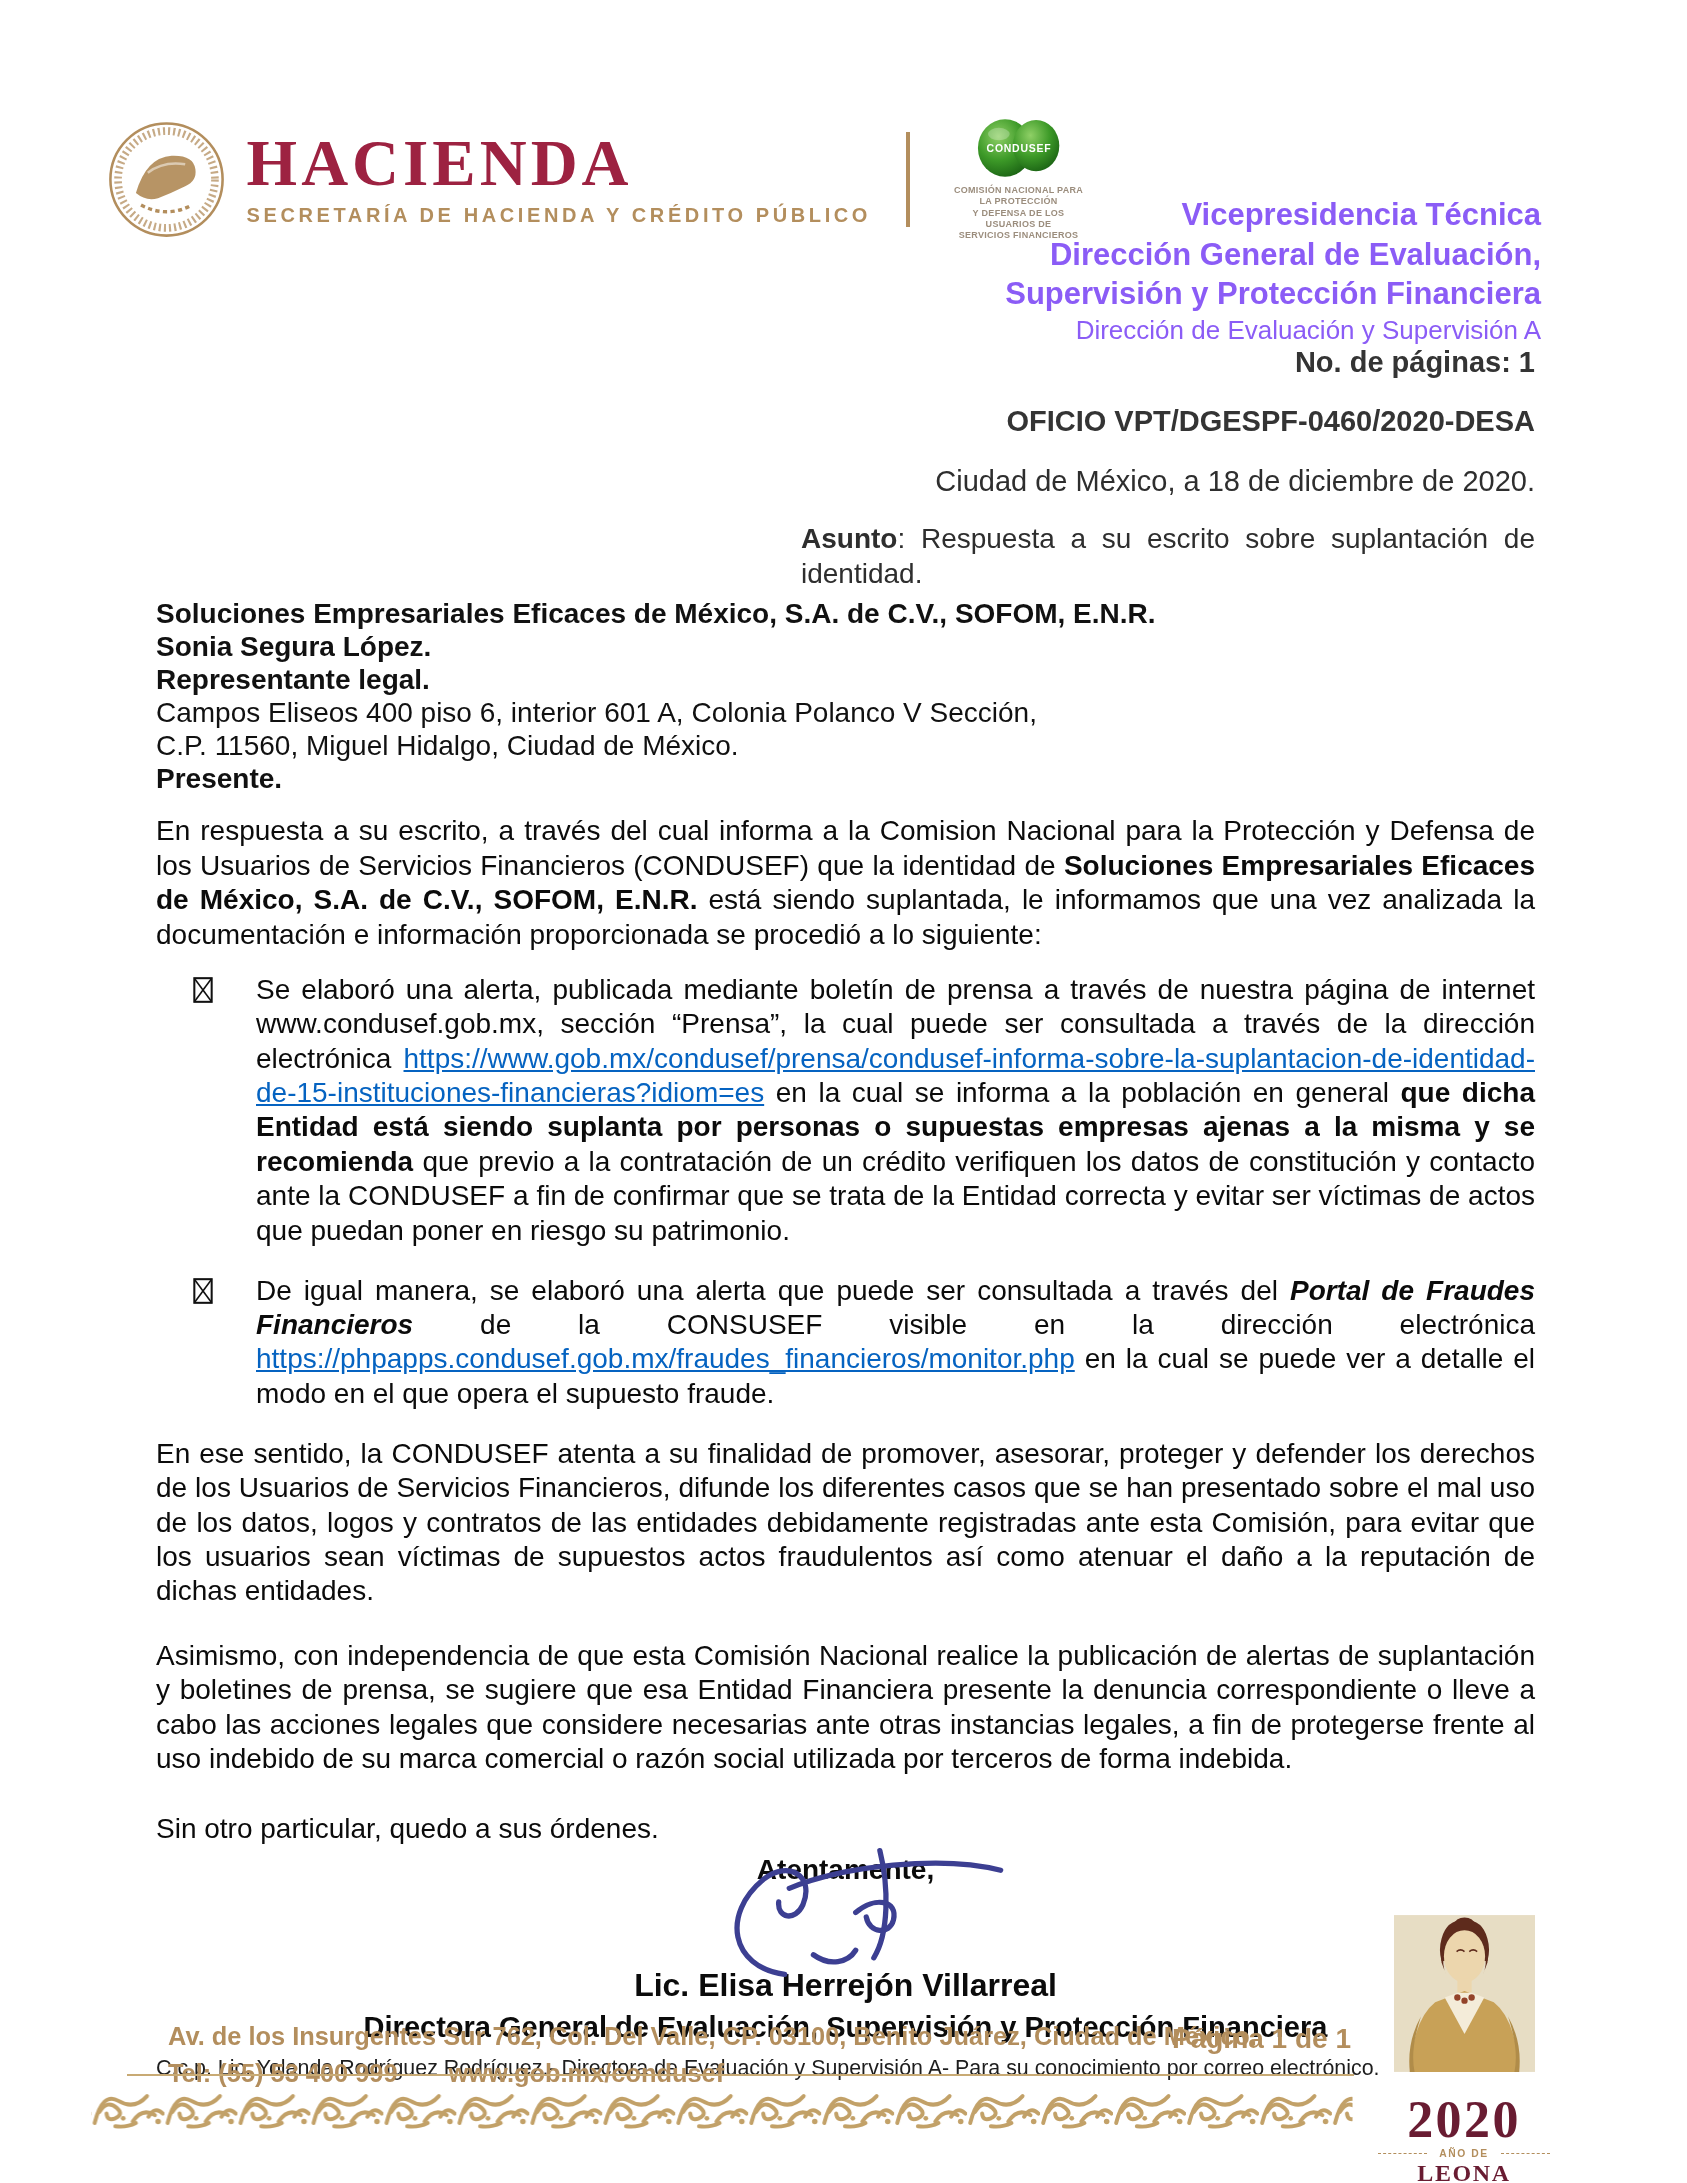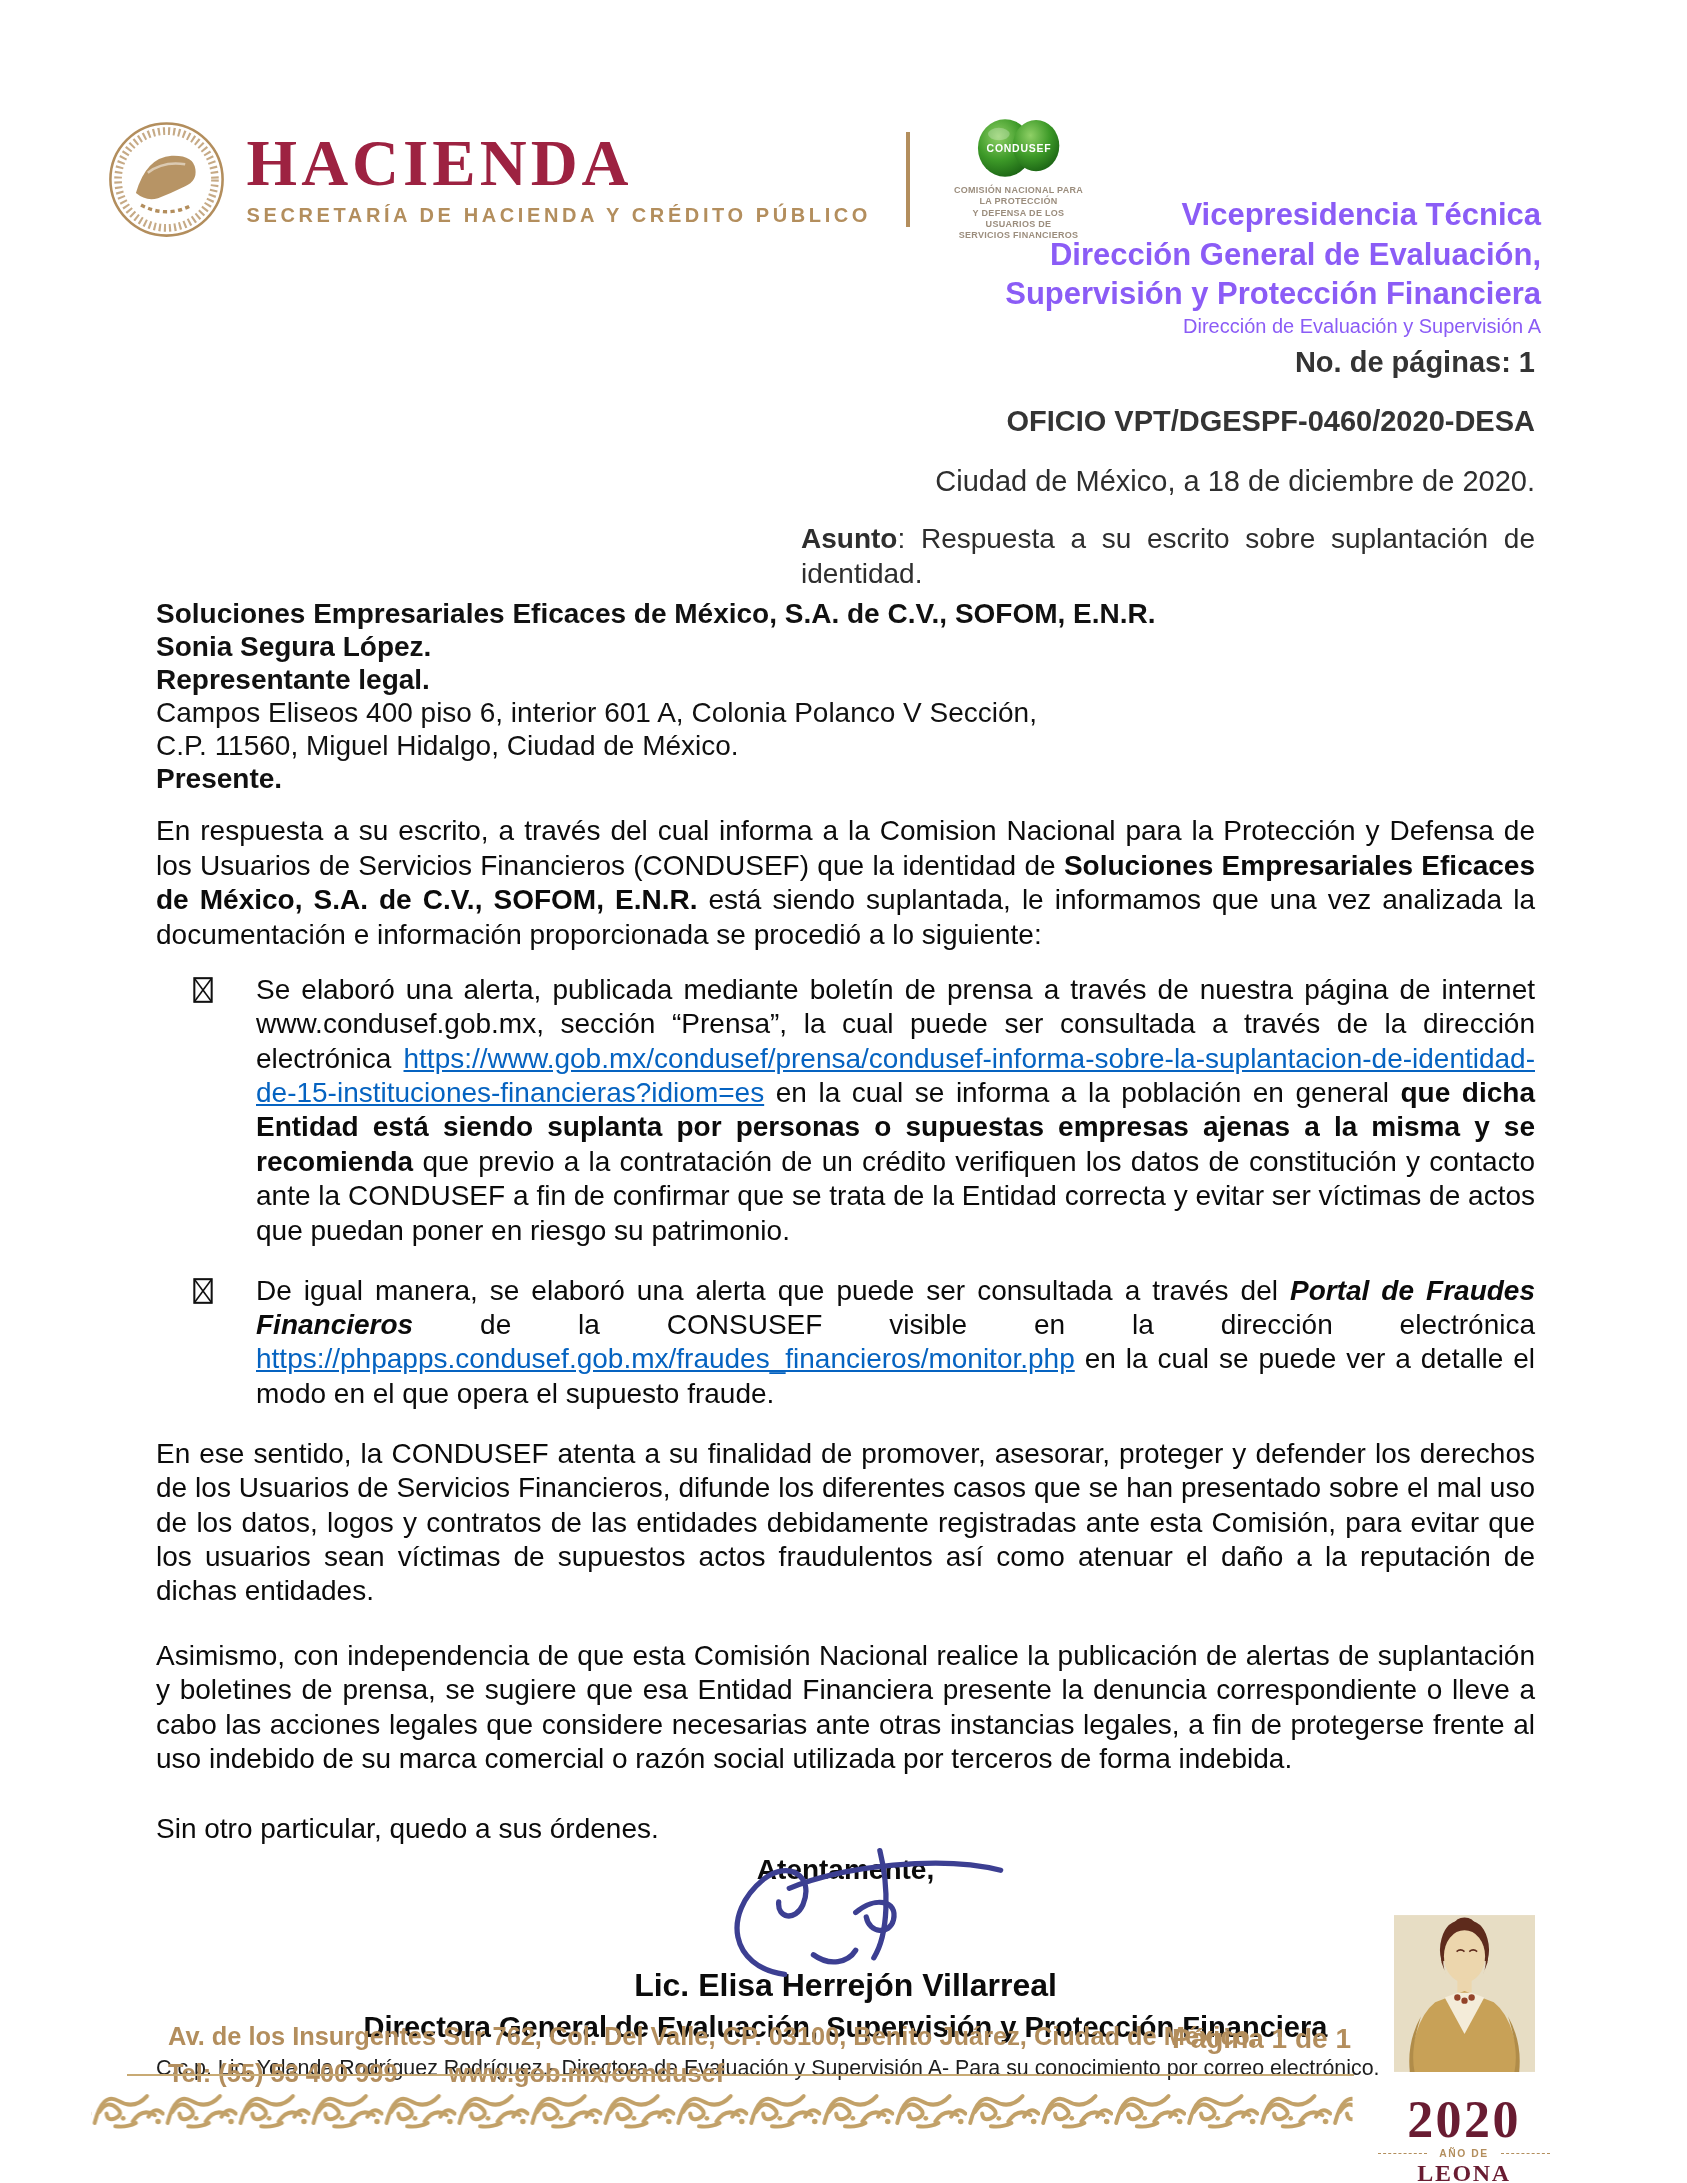--- a/index.html
+++ b/index.html
@@ -29,21 +29,21 @@
   .condusef-spheres{width:94px;height:62px;}
   .condusef-caption{
     margin-top:3.2px;font-size:9px;font-weight:700;color:#9b8d7d;
     line-height:1.25;letter-spacing:0.3px;
   }
   .office{
     position:absolute;right:146px;top:195px;text-align:right;
     color:#8b5cf6;line-height:1.28;
   }
   .office .ln{font-size:31px;font-weight:700;}
-  .office .ln.regular{font-weight:400;font-size:20px;}
+  .office .ln.regular{font-weight:400;font-size:26px;}
 
   
   main{position:absolute;left:156px;right:152px;top:345px;font-size:28px;}
   .right{text-align:right;}
   .b{font-weight:700;}
   .meta-line{font-size:29px;color:#343434;line-height:1.2;}
   .pages-line{margin-bottom:24px;}
   .oficio-line{margin-bottom:25.4px;}
   .date-line{margin-bottom:22px;font-weight:400;color:#2e2e2e;}
   .subject{

